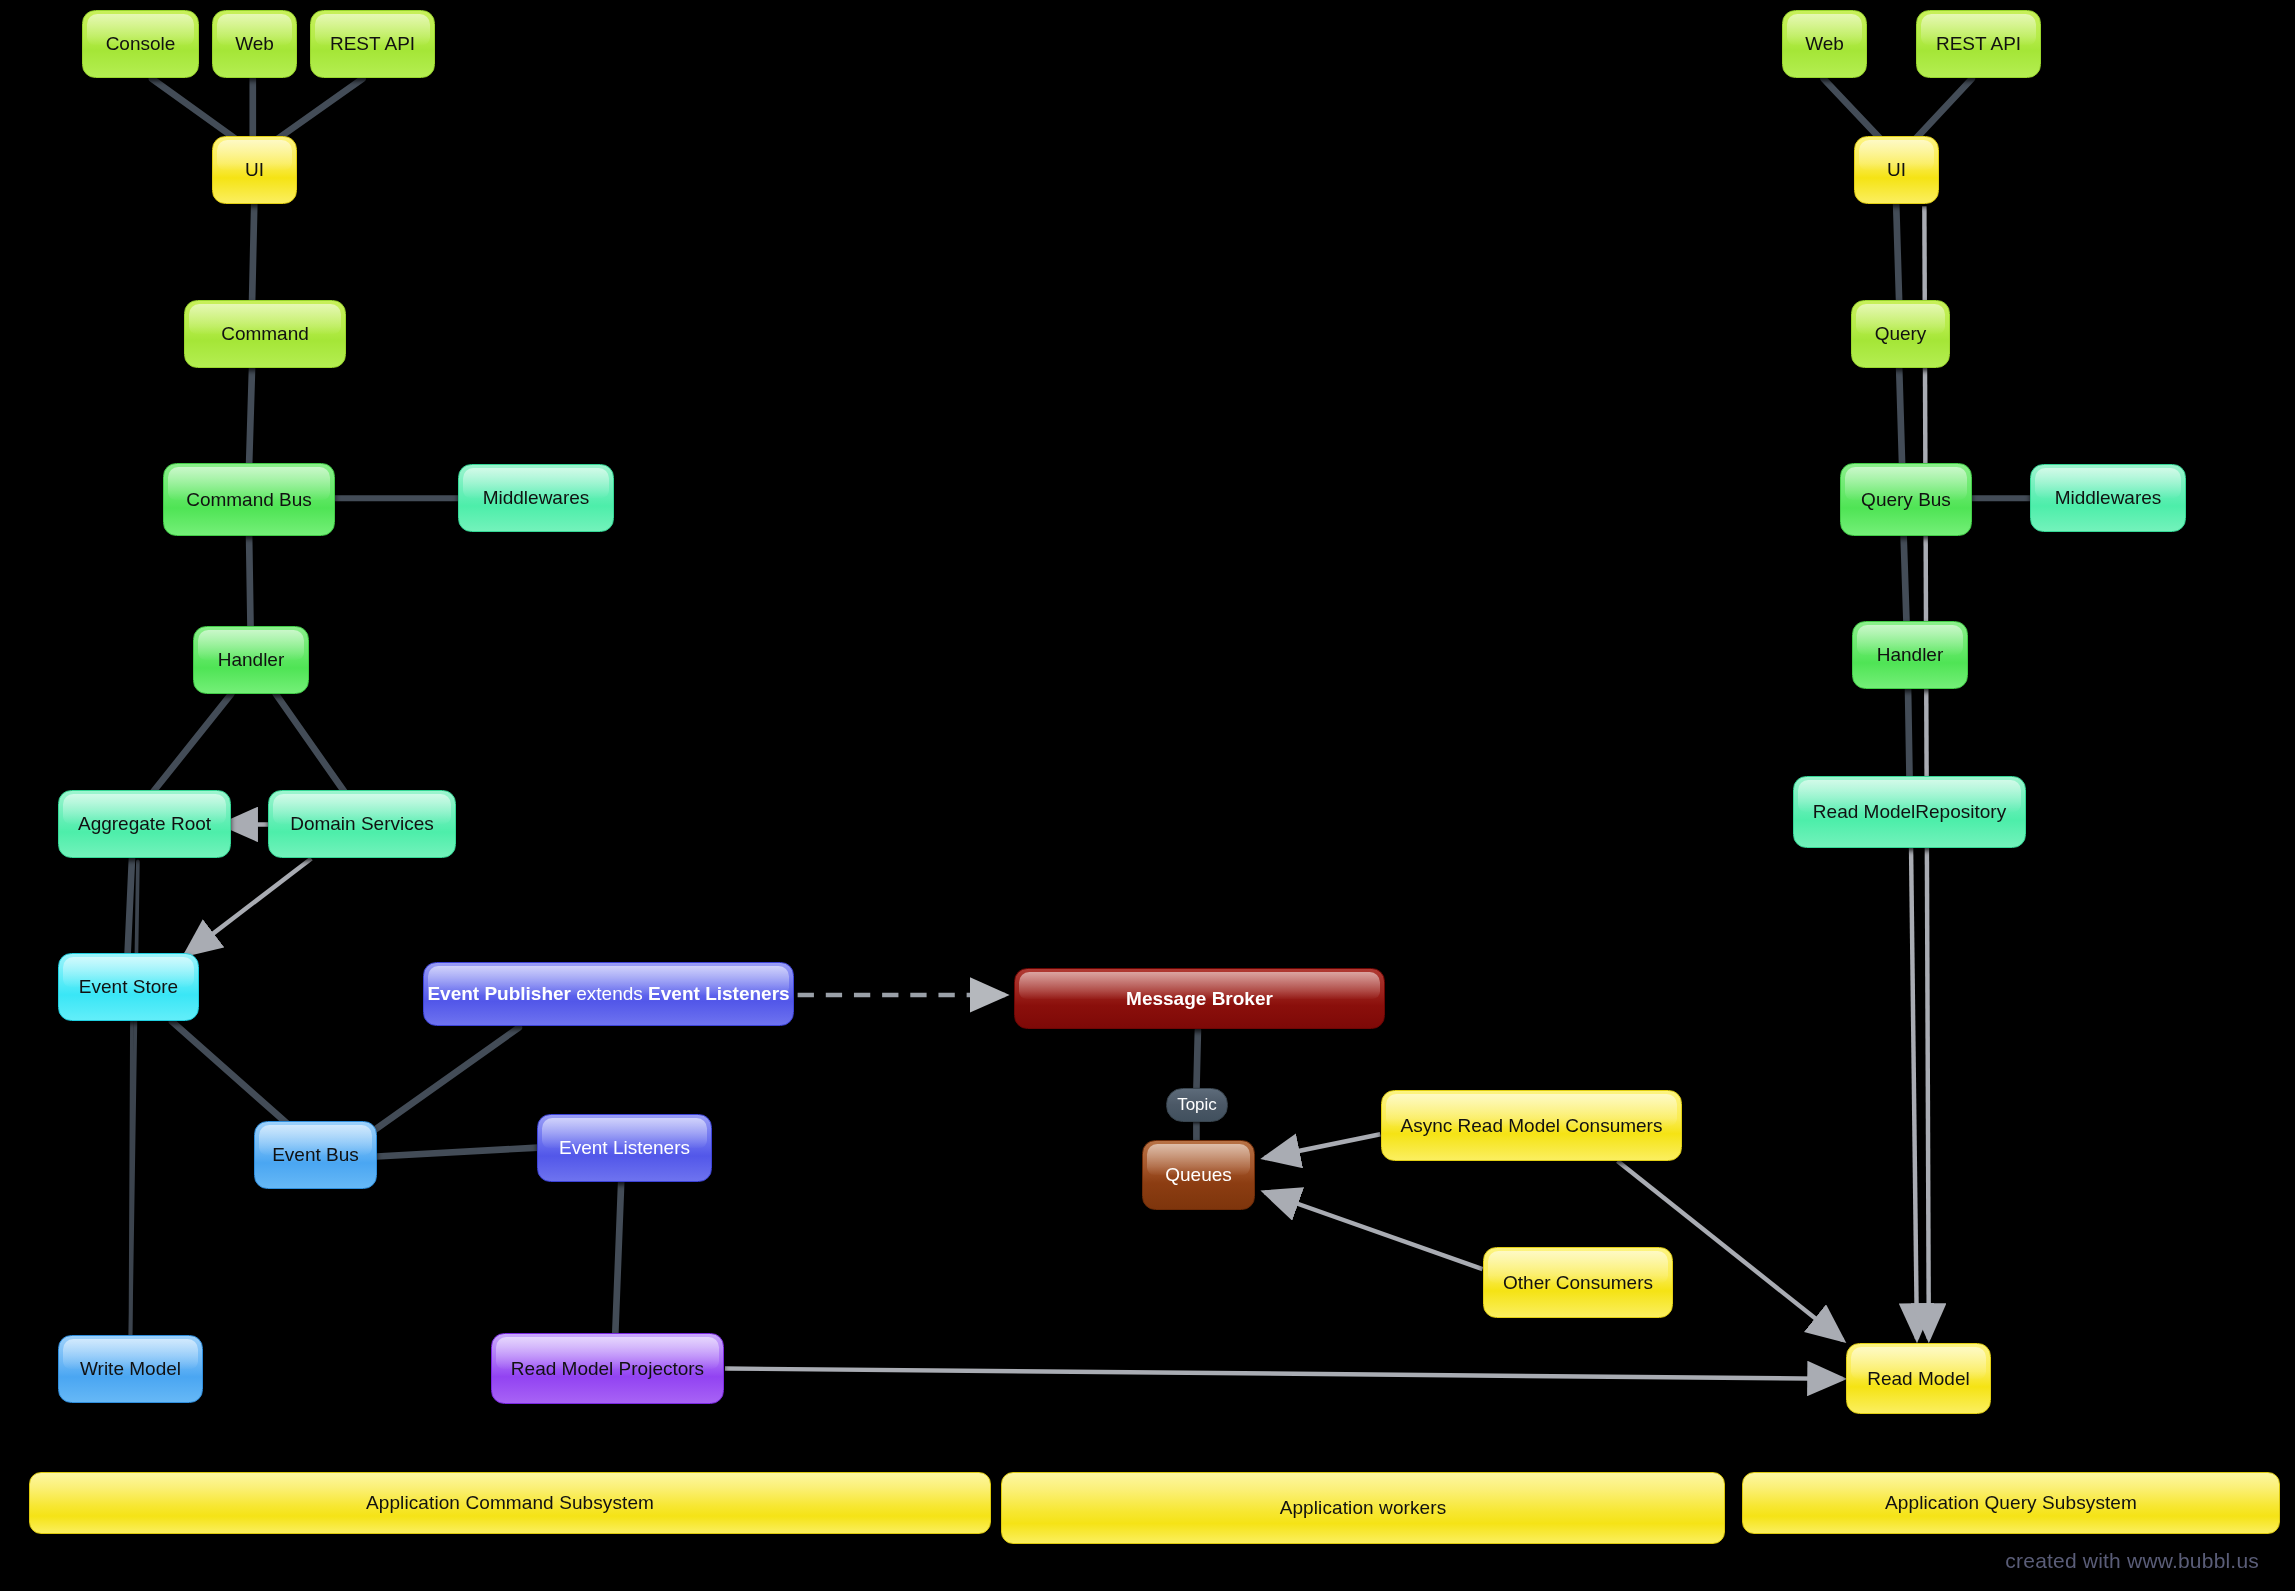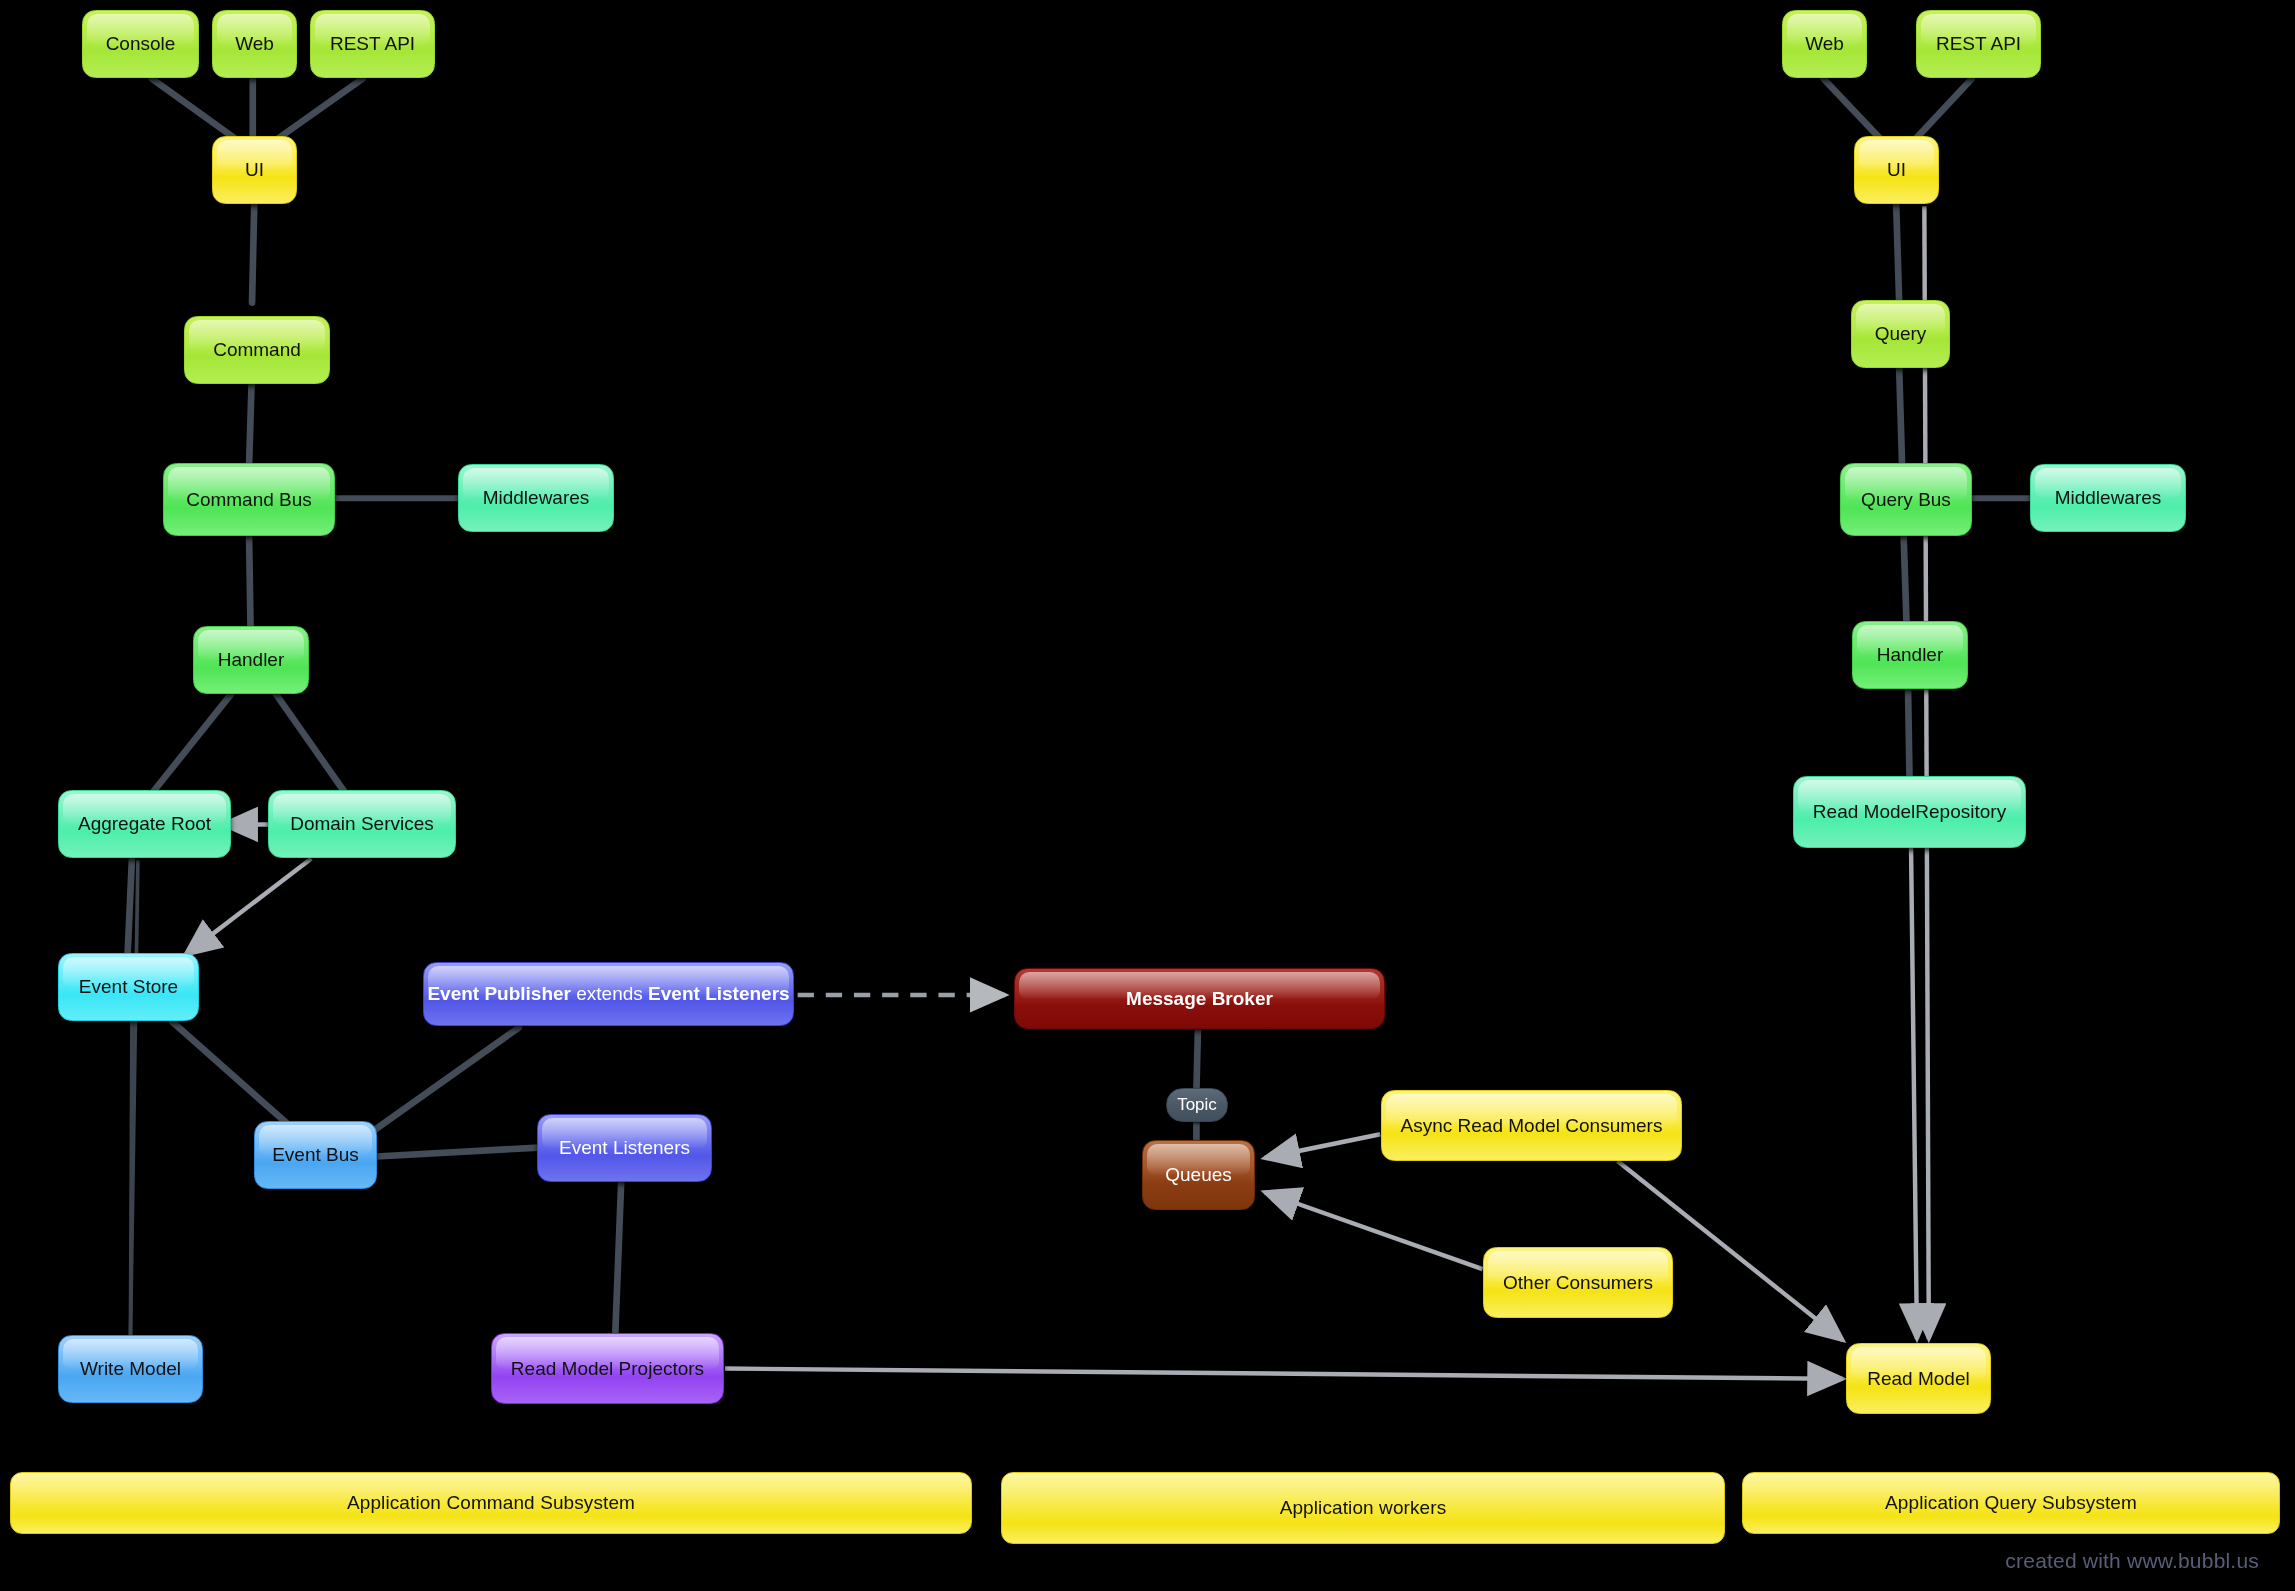--- a/index.html
+++ b/index.html
@@ -147,21 +147,21 @@
         <span class="lbl">Web</span>
       </div>
       <div class="node c-yellowgreen" style="left: 310px; top: 10.4px; width: 125px; height: 68px;">
         <span class="inner-gloss"></span>
         <span class="lbl">REST API</span>
       </div>
       <div class="node c-yellow" style="left: 212px; top: 136px; width: 85px; height: 68px;">
         <span class="inner-gloss"></span>
         <span class="lbl">UI</span>
       </div>
-      <div class="node c-yellowgreen" style="left: 184px; top: 316px; width: 146px; height: 68px;">
+      <div class="node c-yellowgreen" style="left: 184px; top: 300px; width: 162px; height: 68px;">
         <span class="inner-gloss"></span>
         <span class="lbl">Command</span>
       </div>
       <div class="node c-green" style="left: 163px; top: 463px; width: 172px; height: 73px;">
         <span class="inner-gloss"></span>
         <span class="lbl">Command Bus</span>
       </div>
       <div class="node c-mint" style="left: 458px; top: 464px; width: 156px; height: 68px;">
         <span class="inner-gloss"></span>
         <span class="lbl">Middlewares</span>
@@ -253,21 +253,21 @@
         <span class="inner-gloss"></span>
         <span class="lbl">Handler</span>
       </div>
       <div class="node c-mint" style="left: 1793px; top: 776px; width: 233px; height: 72px;">
         <span class="inner-gloss"></span>
         <span class="lbl">Read ModelRepository</span>
       </div>
     </div>
 
   <div id="bars">
-      <div class="bar" style="left: 10px; top: 1472px; width: 962px; height: 62px;">
+      <div class="bar" style="left: 29px; top: 1472px; width: 962px; height: 62px;">
         <span>Application Command Subsystem</span>
       </div>
       <div class="bar" style="left: 1001px; top: 1472px; width: 724px; height: 72px;">
         <span>Application workers</span>
       </div>
       <div class="bar" style="left: 1742px; top: 1472px; width: 538px; height: 62px;">
         <span>Application Query Subsystem</span>
       </div>
     </div>
 

